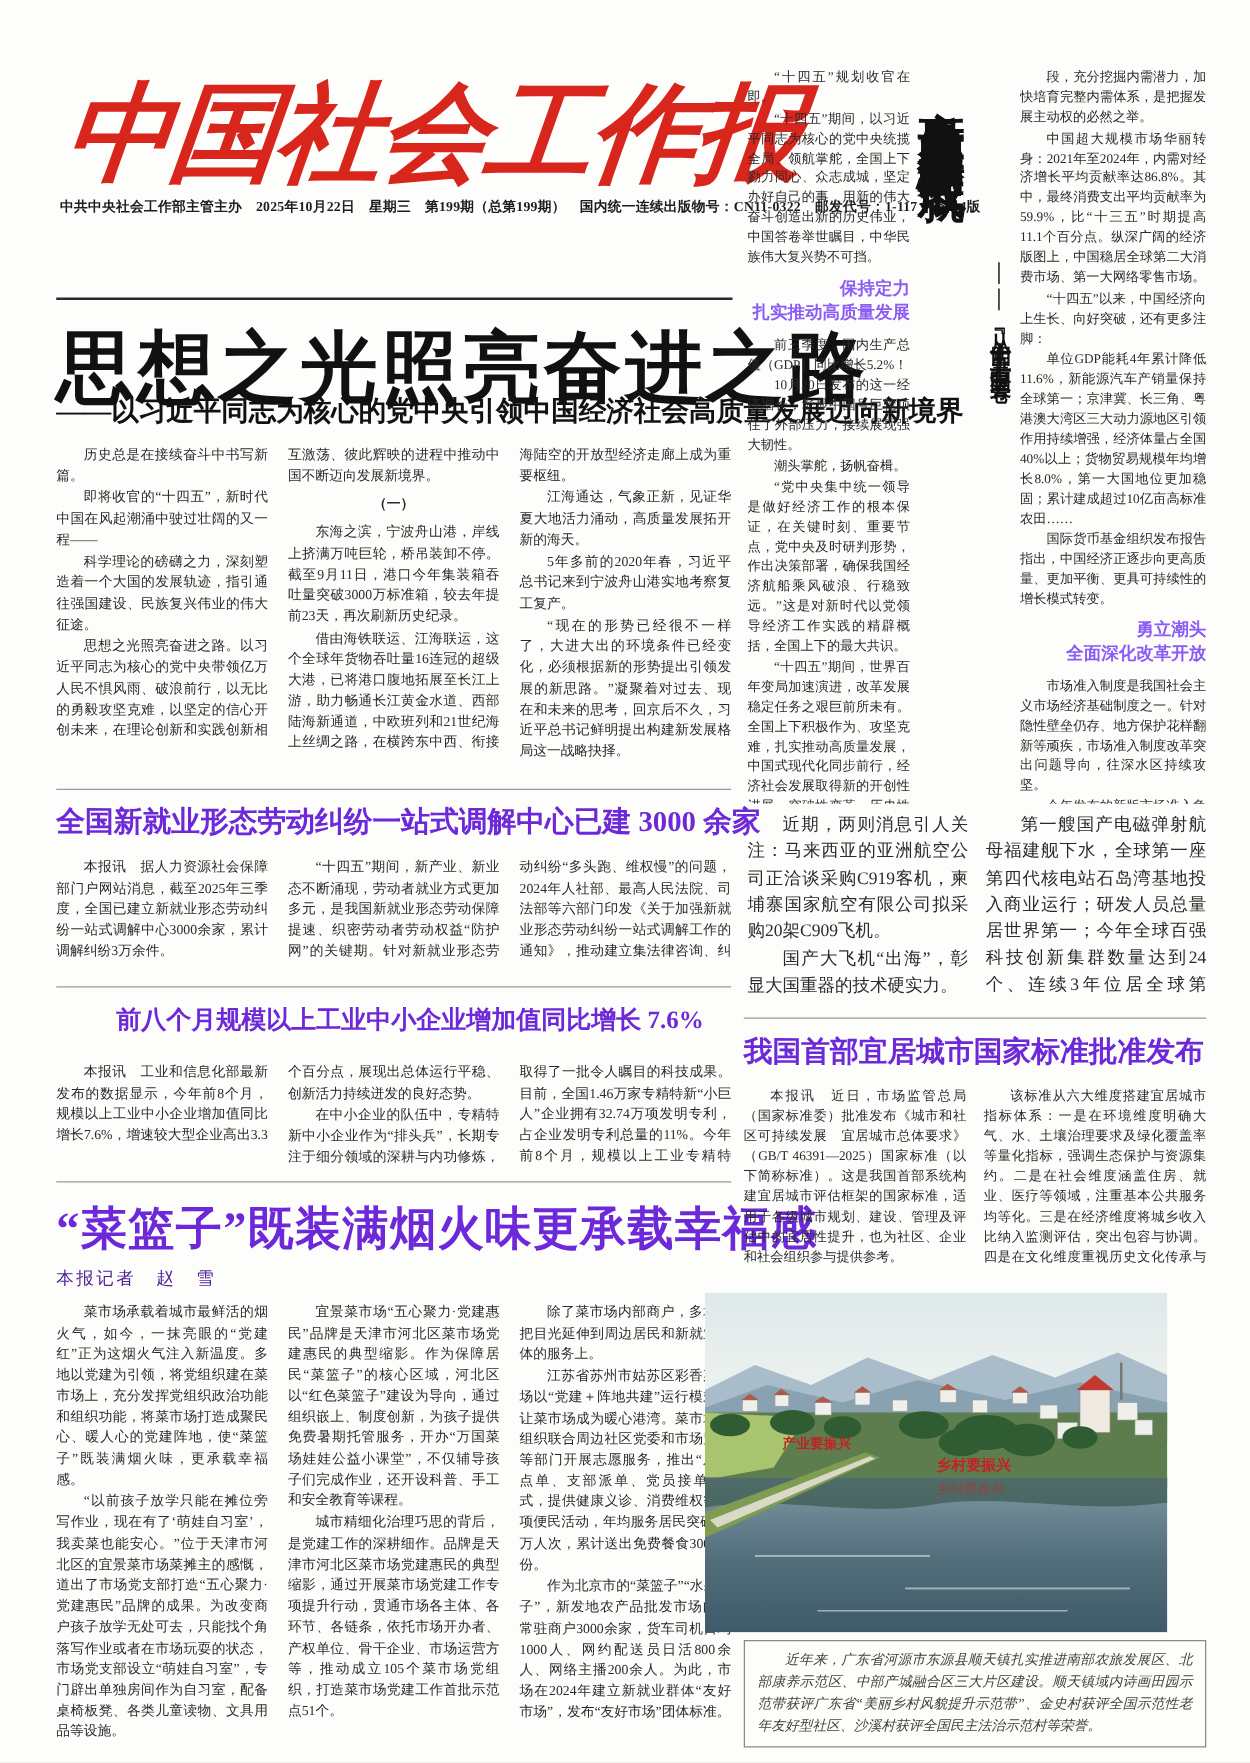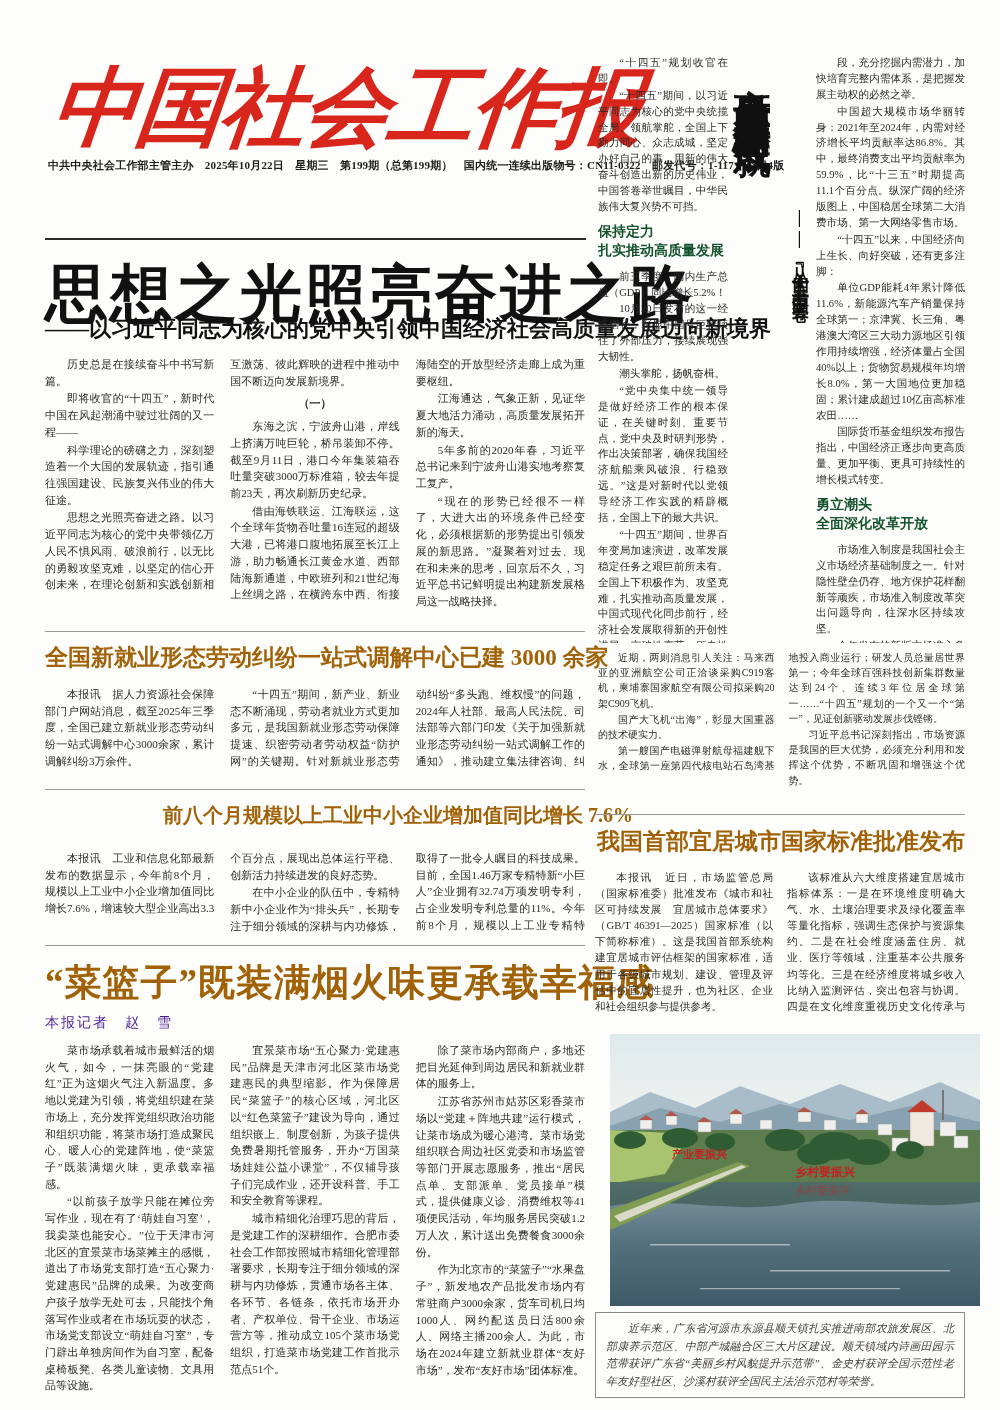--- a/index.html
+++ b/index.html
@@ -13,32 +13,32 @@
   .pinyin{color:#5a5a5a;font-family:"Liberation Sans","DejaVu Sans",sans-serif;font-weight:700;
         font-size:19px;letter-spacing:9px;text-align:center;}
   .infoline{font-size:11px;font-weight:700;color:#1c1c1c;white-space:nowrap;letter-spacing:.2px;}
   .mast-rule{border-top:2px solid #2a2a2a;}
   
   .rule{border-top:1px solid #9a9a9a;}
   
   .hl-a{font-family:"Liberation Sans","DejaVu Sans",sans-serif;font-weight:900;font-size:62px;
         letter-spacing:3px;text-align:center;color:#111;white-space:nowrap;}
   .hl-a-sub{font-weight:900;font-size:22px;text-align:center;color:#111;white-space:nowrap;letter-spacing:0;}
-  .hl-serif{font-weight:900;text-align:right;color:#a16207;white-space:nowrap;}
+  .hl-serif{font-weight:900;text-align:left;color:#6d28d9;white-space:nowrap;}
   .byline{font-size:14px;text-align:left;letter-spacing:2px;color:#4c1d95;}
   
   .cols{font-size:11px;line-height:1.52;text-align:justify;overflow:hidden;column-gap:16px;}
   .cols p{margin:0 0 1px;text-indent:2em;}
   .cols3{column-count:3;}
   .cols2{column-count:2;column-gap:14px;}
   .col-narrow{font-size:10.6px;line-height:1.5;text-align:justify;overflow:hidden;}
   .col-narrow p{margin:0 0 1px;text-indent:2em;}
   .p-center{text-align:center;text-indent:0 !important;font-weight:700;margin:6px 0 !important;}
-  .p-subhead{text-align:left;text-indent:0 !important;font-weight:900;font-size:14px;
-             line-height:1.35;white-space:pre-line;margin:8px 0 !important;color:#14532d;}
+  .p-subhead{text-align:right;text-indent:0 !important;font-weight:900;font-size:14px;
+             line-height:1.35;white-space:pre-line;margin:8px 0 !important;color:#8b5cf6;}
   
   .v-head{writing-mode:vertical-rl;font-weight:900;font-size:38px;letter-spacing:4px;
           color:#111;line-height:1;}
   .v-sub{writing-mode:vertical-rl;font-weight:900;font-size:17px;letter-spacing:4px;color:#111;}
   
   .photo-frame{overflow:hidden;}
   .caption{border:1px solid #8a8a84;padding:7px 10px;font-size:11px;line-height:1.6;
            font-style:italic;color:#44403a;text-align:justify;}
   .caption p{margin:0;text-indent:2em;}
 </style>
@@ -85,21 +85,21 @@
     </div>
 
   <div class="abs rule" style="left:45px;top:945px;width:540px;"></div>
 
   <div class="abs hl-serif" style="left:45px;top:958px;width:540px;font-size:37px;letter-spacing:1px;">“菜篮子”既装满烟火味更承载幸福感</div>
   <div class="abs byline" style="left:45px;top:1014px;width:540px;">本报记者　赵　雪</div>
   <div class="abs cols cols3" style="left:45px;top:1042px;width:540px;height:365px;">
       <p>菜市场承载着城市最鲜活的烟火气，如今，一抹亮眼的“党建红”正为这烟火气注入新温度。多地以党建为引领，将党组织建在菜市场上，充分发挥党组织政治功能和组织功能，将菜市场打造成聚民心、暖人心的党建阵地，使“菜篮子”既装满烟火味，更承载幸福感。</p>
       <p>“以前孩子放学只能在摊位旁写作业，现在有了‘萌娃自习室’，我卖菜也能安心。”位于天津市河北区的宜景菜市场菜摊主的感慨，道出了市场党支部打造“五心聚力·党建惠民”品牌的成果。为改变商户孩子放学无处可去，只能找个角落写作业或者在市场玩耍的状态，市场党支部设立“萌娃自习室”，专门辟出单独房间作为自习室，配备桌椅板凳、各类儿童读物、文具用品等设施。</p>
       <p>宜景菜市场“五心聚力·党建惠民”品牌是天津市河北区菜市场党建惠民的典型缩影。作为保障居民“菜篮子”的核心区域，河北区以“红色菜篮子”建设为导向，通过组织嵌上、制度创新，为孩子提供免费暑期托管服务，开办“万国菜场娃娃公益小课堂”，不仅辅导孩子们完成作业，还开设科普、手工和安全教育等课程。</p>
-      <p>城市精细化治理巧思的背后，是党建工作的深耕细作。合肥市委社会工作部按照城市精细化管理部署要求，长期专注于细分领域的深耕与内功修炼，贯通市场各主体、各环节、各链条，依托市场开办者、产权单位、骨干企业、市场运营方等，推动成立105个菜市场党组织，打造菜市场党建工作首批示范点51个。</p>
+      <p>城市精细化治理巧思的背后，是党建工作的深耕细作。品牌是天津市河北区菜市场党建惠民的典型缩影，通过开展菜市场党建工作专项提升行动，贯通市场各主体、各环节、各链条，依托市场开办者、产权单位、骨干企业、市场运营方等，推动成立105个菜市场党组织，打造菜市场党建工作首批示范点51个。</p>
       <p>除了菜市场内部商户，多地还把目光延伸到周边居民和新就业群体的服务上。</p>
       <p>江苏省苏州市姑苏区彩香菜市场以“党建＋阵地共建”运行模式，让菜市场成为暖心港湾。菜市场党组织联合周边社区党委和市场监管等部门开展志愿服务，推出“居民点单、支部派单、党员接单”模式，提供健康义诊、消费维权等41项便民活动，年均服务居民突破1.2万人次，累计送出免费餐食3000余份。</p>
       <p>作为北京市的“菜篮子”“水果盘子”，新发地农产品批发市场内有常驻商户3000余家，货车司机日均1000人、网约配送员日活800余人、网络主播200余人。为此，市场在2024年建立新就业群体“友好市场”，发布“友好市场”团体标准。</p>
     </div>
 
   <div class="abs col-narrow" style="left:598px;top:55px;width:130px;height:588px;">
       <p>“十四五”规划收官在即。</p>
       <p>“十四五”期间，以习近平同志为核心的党中央统揽全局、领航掌舵，全国上下勠力同心、众志成城，坚定办好自己的事，用新的伟大奋斗创造出新的历史伟业，中国答卷举世瞩目，中华民族伟大复兴势不可挡。</p>
       <p class="p-subhead">保持定力
 扎实推动高质量发展</p>
@@ -118,36 +118,36 @@
       <p>中国超大规模市场华丽转身：2021年至2024年，内需对经济增长平均贡献率达86.8%。其中，最终消费支出平均贡献率为59.9%，比“十三五”时期提高11.1个百分点。纵深广阔的经济版图上，中国稳居全球第二大消费市场、第一大网络零售市场。</p>
       <p>“十四五”以来，中国经济向上生长、向好突破，还有更多注脚：</p>
       <p>单位GDP能耗4年累计降低11.6%，新能源汽车产销量保持全球第一；京津冀、长三角、粤港澳大湾区三大动力源地区引领作用持续增强，经济体量占全国40%以上；货物贸易规模年均增长8.0%，第一大国地位更加稳固；累计建成超过10亿亩高标准农田……</p>
       <p>国际货币基金组织发布报告指出，中国经济正逐步向更高质量、更加平衡、更具可持续性的增长模式转变。</p>
       <p class="p-subhead">勇立潮头
 全面深化改革开放</p>
       <p>市场准入制度是我国社会主义市场经济基础制度之一。针对隐性壁垒仍存、地方保护花样翻新等顽疾，市场准入制度改革突出问题导向，往深水区持续攻坚。</p>
       <p>今年发布的新版市场准入负面清单再次“瘦身”，清单事项数量由2022年版的117项缩减至106项。清单之外，各类经营主体皆可依法平等进入。</p>
     </div>
 
-  <div class="abs cols cols2" style="left:598px;top:650px;width:367px;height:158px;font-size:10px;">
+  <div class="abs cols cols2" style="left:598px;top:650px;width:367px;height:158px;font-size:14px;">
       <p>近期，两则消息引人关注：马来西亚的亚洲航空公司正洽谈采购C919客机，柬埔寨国家航空有限公司拟采购20架C909飞机。</p>
       <p>国产大飞机“出海”，彰显大国重器的技术硬实力。</p>
       <p>第一艘国产电磁弹射航母福建舰下水，全球第一座第四代核电站石岛湾基地投入商业运行；研发人员总量居世界第一；今年全球百强科技创新集群数量达到24个、连续3年位居全球第一……“十四五”规划的一个又一个“第一”，见证创新驱动发展步伐铿锵。</p>
       <p>习近平总书记深刻指出，市场资源是我国的巨大优势，必须充分利用和发挥这个优势，不断巩固和增强这个优势。</p>
     </div>
 
   <div class="abs rule" style="left:595px;top:814px;width:370px;"></div>
 
   <div class="abs hl-serif" style="left:595px;top:826px;width:370px;font-size:23px;">我国首部宜居城市国家标准批准发布</div>
   <div class="abs cols cols2" style="left:595px;top:870px;width:370px;height:152px;font-size:10.6px;">
       <p>本报讯　近日，市场监管总局（国家标准委）批准发布《城市和社区可持续发展　宜居城市总体要求》（GB/T 46391—2025）国家标准（以下简称标准）。这是我国首部系统构建宜居城市评估框架的国家标准，适用于各级城市规划、建设、管理及评估中的宜居性提升，也为社区、企业和社会组织参与提供参考。</p>
       <p>该标准从六大维度搭建宜居城市指标体系：一是在环境维度明确大气、水、土壤治理要求及绿化覆盖率等量化指标，强调生态保护与资源集约。二是在社会维度涵盖住房、就业、医疗等领域，注重基本公共服务均等化。三是在经济维度将城乡收入比纳入监测评估，突出包容与协调。四是在文化维度重视历史文化传承与现代公共文化服务提升。五是在治理维度构建“政务服务＋协同治理＋公共安全”框架，明确政务服务事项网上可办率、社会矛盾纠纷调处成功率等。六是在基础设施维度统筹城市建设，系统布局市政公共设施、安全保障设施、信息通信设施等六大基础设施体系。</p>
     </div>
 
-  <div class="abs photo-frame" style="left:610px;top:1034px;width:370px;height:272px;">
+  <div class="abs photo-frame" style="left:564px;top:1034px;width:370px;height:272px;">
     <svg width="370" height="272" viewBox="0 0 370 272" xmlns="http://www.w3.org/2000/svg">
       <defs>
         <linearGradient id="sky" x1="0" y1="0" x2="0" y2="1">
           <stop offset="0" stop-color="#dfe9ea"></stop>
             <stop offset="1" stop-color="#f2f5f1"></stop>
         </linearGradient>
         <linearGradient id="lake" x1="0" y1="0" x2="0" y2="1">
           <stop offset="0" stop-color="#7e98a2"></stop>
             <stop offset="0.5" stop-color="#54707d"></stop>
             <stop offset="1" stop-color="#3e5a68"></stop>

